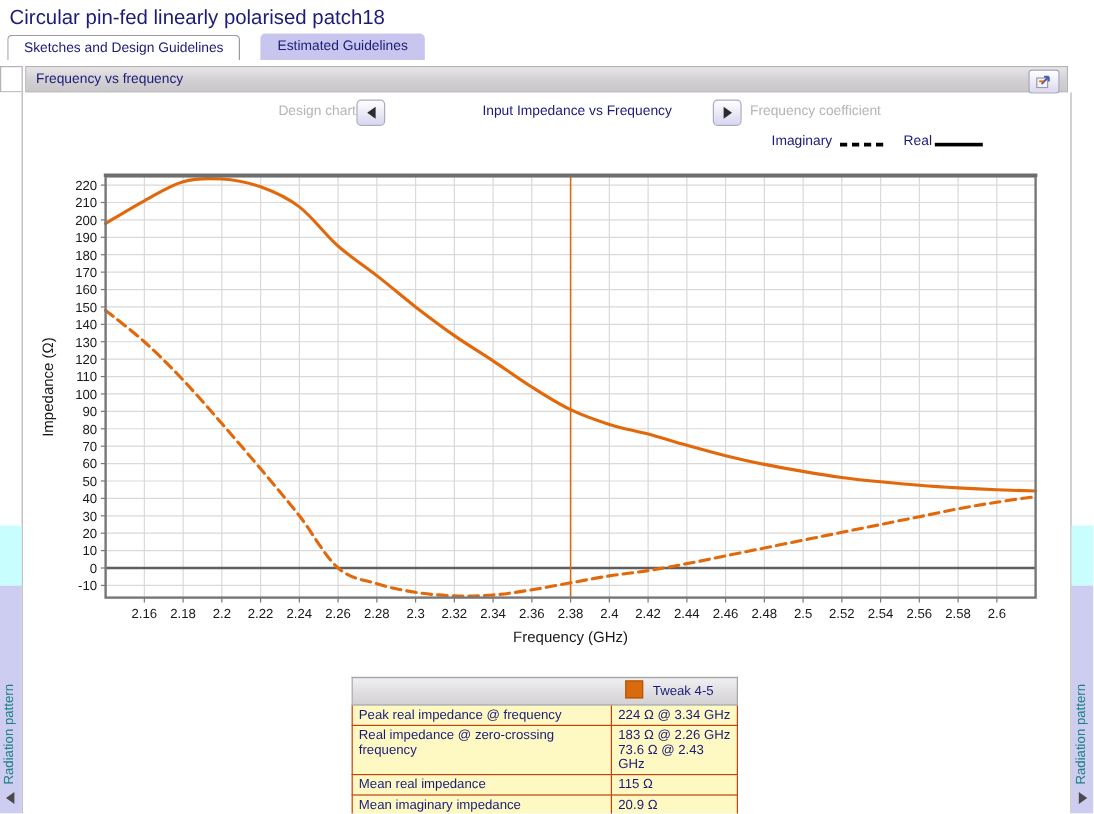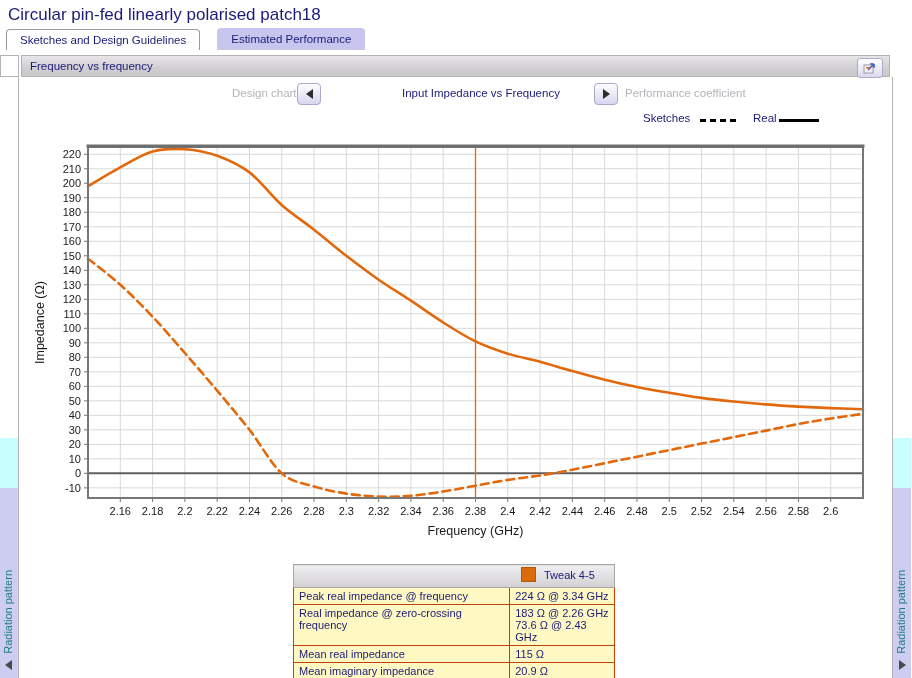--- a/index.html
+++ b/index.html
@@ -60,21 +60,21 @@
   #perf-table td.val{width:96px;}
   .swatch{display:inline-block;width:13px;height:13px;background:#d96b0d;border:1px solid #b55607;vertical-align:-3px;margin-left:222px;margin-right:8px;}
 </style>
 </head>
 <body>
 
 <div id="page-title">Circular pin-fed linearly polarised patch18</div>
 
 <div id="tabbar">
   <div class="tab inactive">Sketches and Design Guidelines</div>
-  <div class="tab active">Estimated Performance</div>
+  <div class="tab active">Estimated Guidelines</div>
 </div>
 
 <div id="left-strip-header"></div>
 
 <div id="panel-header">
   <span class="title">Frequency vs frequency</span>
   <div id="popout-button">
     <svg width="14" height="12" viewBox="0 0 14 12">
       <rect x="1" y="3" width="9" height="8" fill="#f4f4f8" stroke="#9a9aa8" stroke-width="1"></rect>
       <path d="M5 8 L11 2 M11 2 L7 2 M11 2 L11 6" stroke="#4a5fb0" stroke-width="1.6" fill="none"></path>
@@ -100,25 +100,25 @@
 
 <div id="nav-row">
   <span class="nav-label-dim" style="left:211px;">Design chart</span>
   <div class="nav-btn" style="left:276px;">
     <div class="tri-left"></div>
   </div>
   <span id="nav-current">Input Impedance vs Frequency</span>
   <div class="nav-btn" style="left:573px;">
     <div class="tri-right"></div>
   </div>
-  <span class="nav-label-dim" style="left:604px;">Performance coefficient</span>
+  <span class="nav-label-dim" style="left:604px;">Frequency coefficient</span>
 </div>
 
 <div id="legend">
-  <span class="legend-label" style="left:643px;">Sketches</span>
+  <span class="legend-label" style="left:643px;">Imaginary</span>
   <div id="legend-dash"></div>
   <span class="legend-label" style="left:753px;">Real</span>
   <div id="legend-solid"></div>
 </div>
 
 <svg id="chart-svg" width="862" height="405">
     <line x1="94.2916666666667" y1="7" x2="94.2916666666667" y2="358" stroke="#d9d9d9" stroke-width="1"></line>
     <line x1="126.5833333333334" y1="7" x2="126.5833333333334" y2="358" stroke="#d9d9d9" stroke-width="1"></line>
     <line x1="158.87500000000009" y1="7" x2="158.87500000000009" y2="358" stroke="#d9d9d9" stroke-width="1"></line>
     <line x1="191.1666666666668" y1="7" x2="191.1666666666668" y2="358" stroke="#d9d9d9" stroke-width="1"></line>

